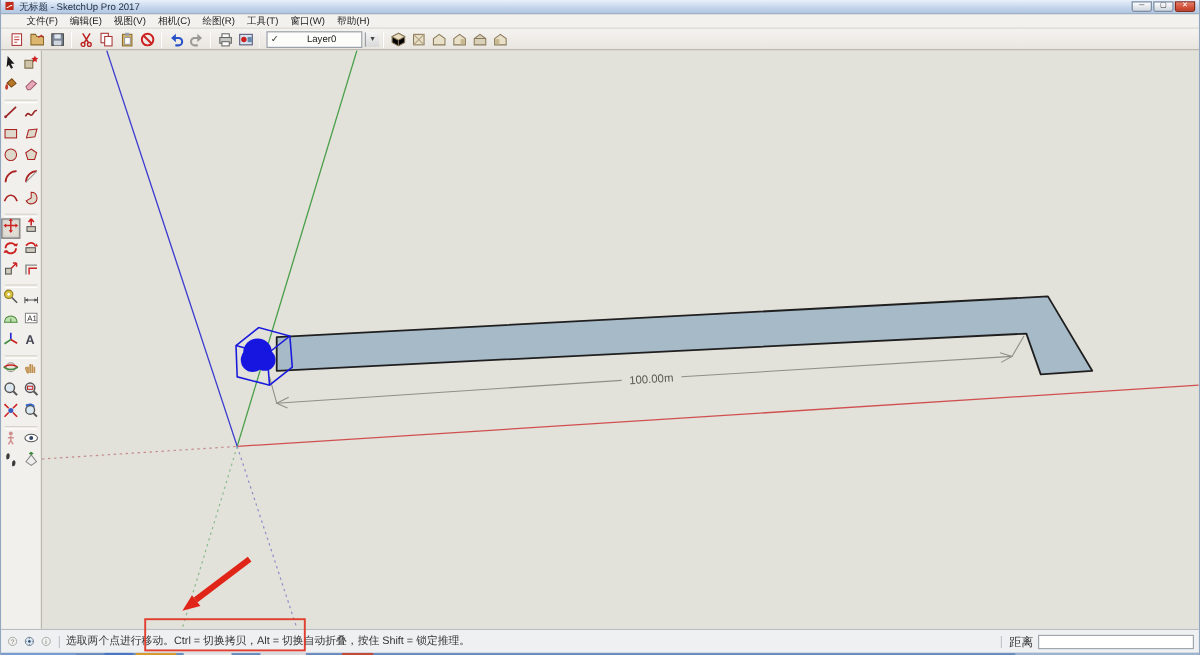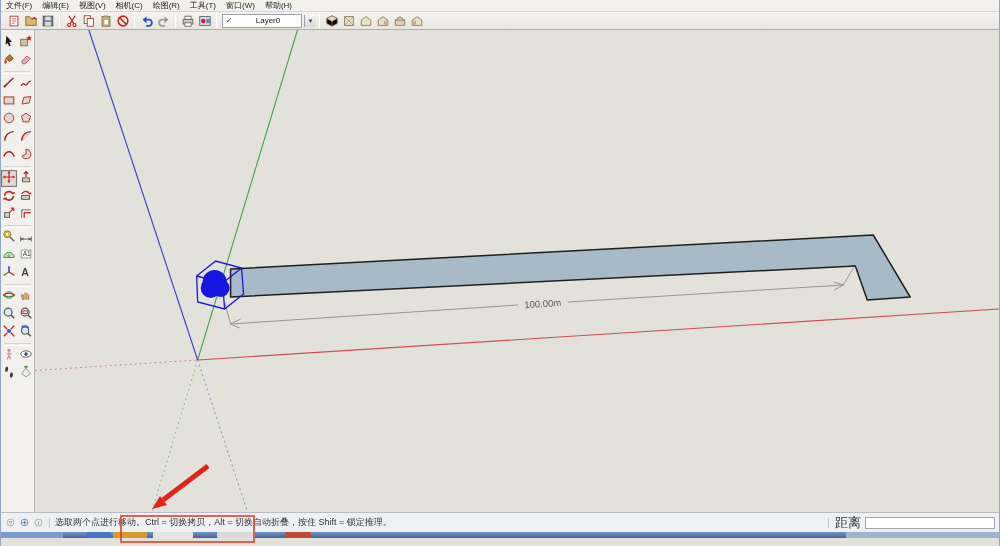--- a/index.html
+++ b/index.html
@@ -13,21 +13,21 @@
     background:linear-gradient(#e9f1fb,#c5d6ec 55%,#b2c7e2); border-bottom:1px solid #8fa5be;
     font-size:8px; color:#1c2c40; }
   .titlebar .app-icon svg { display:block; }
   .title-text { line-height:12px; white-space:nowrap; }
   .win-controls { margin-left:auto; display:flex; gap:1px; }
   .win-btn { width:17px; height:9px; border:1px solid #7d8ea2; border-radius:0 0 2px 2px;
     background:linear-gradient(#fdfdfd,#cfd6de); font-size:6px; line-height:7px; text-align:center; color:#333; }
   .win-btn.close { background:linear-gradient(#e77a64,#c23a22); color:#fff; border-color:#8a2a18; }
 
   
-  .menubar { height:12px; background:#f2f1ee; border-bottom:1px solid #d8d5cf; display:flex; align-items:center; padding-left:0; }
+  .menubar { height:12px; background:#f2f1ee; border-bottom:1px solid #d8d5cf; display:flex; align-items:center; padding-left:16px; }
   .menu-item { font-size:8px; color:#222; padding:0 5px; line-height:12px; white-space:nowrap; cursor:default; }
 
   
   .toolbar { height:18px; background:linear-gradient(#f5f3f0,#e9e6e0); border-bottom:1px solid #b3afa6;
     display:flex; align-items:center; padding:0 4px; }
   .tgroup { display:flex; align-items:center; }
   .tbtn { width:17px; height:17px; border:1px solid transparent; background:transparent;
     display:flex; align-items:center; justify-content:center; padding:0; }
   .tbtn svg { display:block; }
   .tsep { width:1px; height:14px; background:#c2beb5; border-right:1px solid #fff; margin:0 3px; }
@@ -48,35 +48,49 @@
   .canvas { flex:1; position:relative; background:#e2e1da; }
   .canvas svg.scene { position:absolute; inset:0; width:100%; height:100%; }
 
   
   .statusbar { height:20px; background:#eef0f2; border-top:1px solid #b9bcc0; display:flex; align-items:center;
     padding:0 4px; gap:3px; font-size:9px; color:#333; }
   .sicon { display:flex; align-items:center; }
   .ssep { width:1px; height:10px; background:#c4c6ca; margin:0 2px; }
   .hint { white-space:nowrap; }
   .measure-area { margin-left:auto; display:flex; align-items:center; gap:4px; }
-  .measure-label { font-size:13px; color:#333; white-space:nowrap; }
+  .measure-label { font-size:10px; color:#333; white-space:nowrap; }
   .measure-input { width:130px; height:12px; border:1px solid #a0a6ad; background:#fff; font-size:9px; padding:0 2px; }
 
   
   .taskbar { position:relative; height:6px; background:linear-gradient(#7495c4,#40639c); overflow:hidden; }
   .tb-seg { position:absolute; top:0; height:6px; border-radius:1px; }
 
   
   .overlay { position:absolute; inset:0; width:1000px; height:546px; pointer-events:none; z-index:60; }
 </style>
 </head>
 <body>
 
 <div class="window">
 
+  <div class="titlebar">
+    <span class="app-icon">
+        <svg viewBox="0 0 16 16" width="9" height="9" aria-hidden="true">
+          <rect x="1" y="1" width="12" height="12" fill="#c22a1a"></rect>
+          <path d="M3 9c3 2 5-5 8-2" stroke="#fff" fill="none" stroke-width="1.5"></path>
+        </svg>
+      </span>
+    <span class="title-text">无标题 - SketchUp Pro 2017</span>
+    <span class="win-controls">
+      <span class="win-btn">─</span>
+      <span class="win-btn">▢</span>
+      <span class="win-btn close">✕</span>
+    </span>
+  </div>
 
   <div class="menubar" id="menubar">
       <span class="menu-item">文件(F)</span>
       <span class="menu-item">编辑(E)</span>
       <span class="menu-item">视图(V)</span>
       <span class="menu-item">相机(C)</span>
       <span class="menu-item">绘图(R)</span>
       <span class="menu-item">工具(T)</span>
       <span class="menu-item">窗口(W)</span>
       <span class="menu-item">帮助(H)</span>

